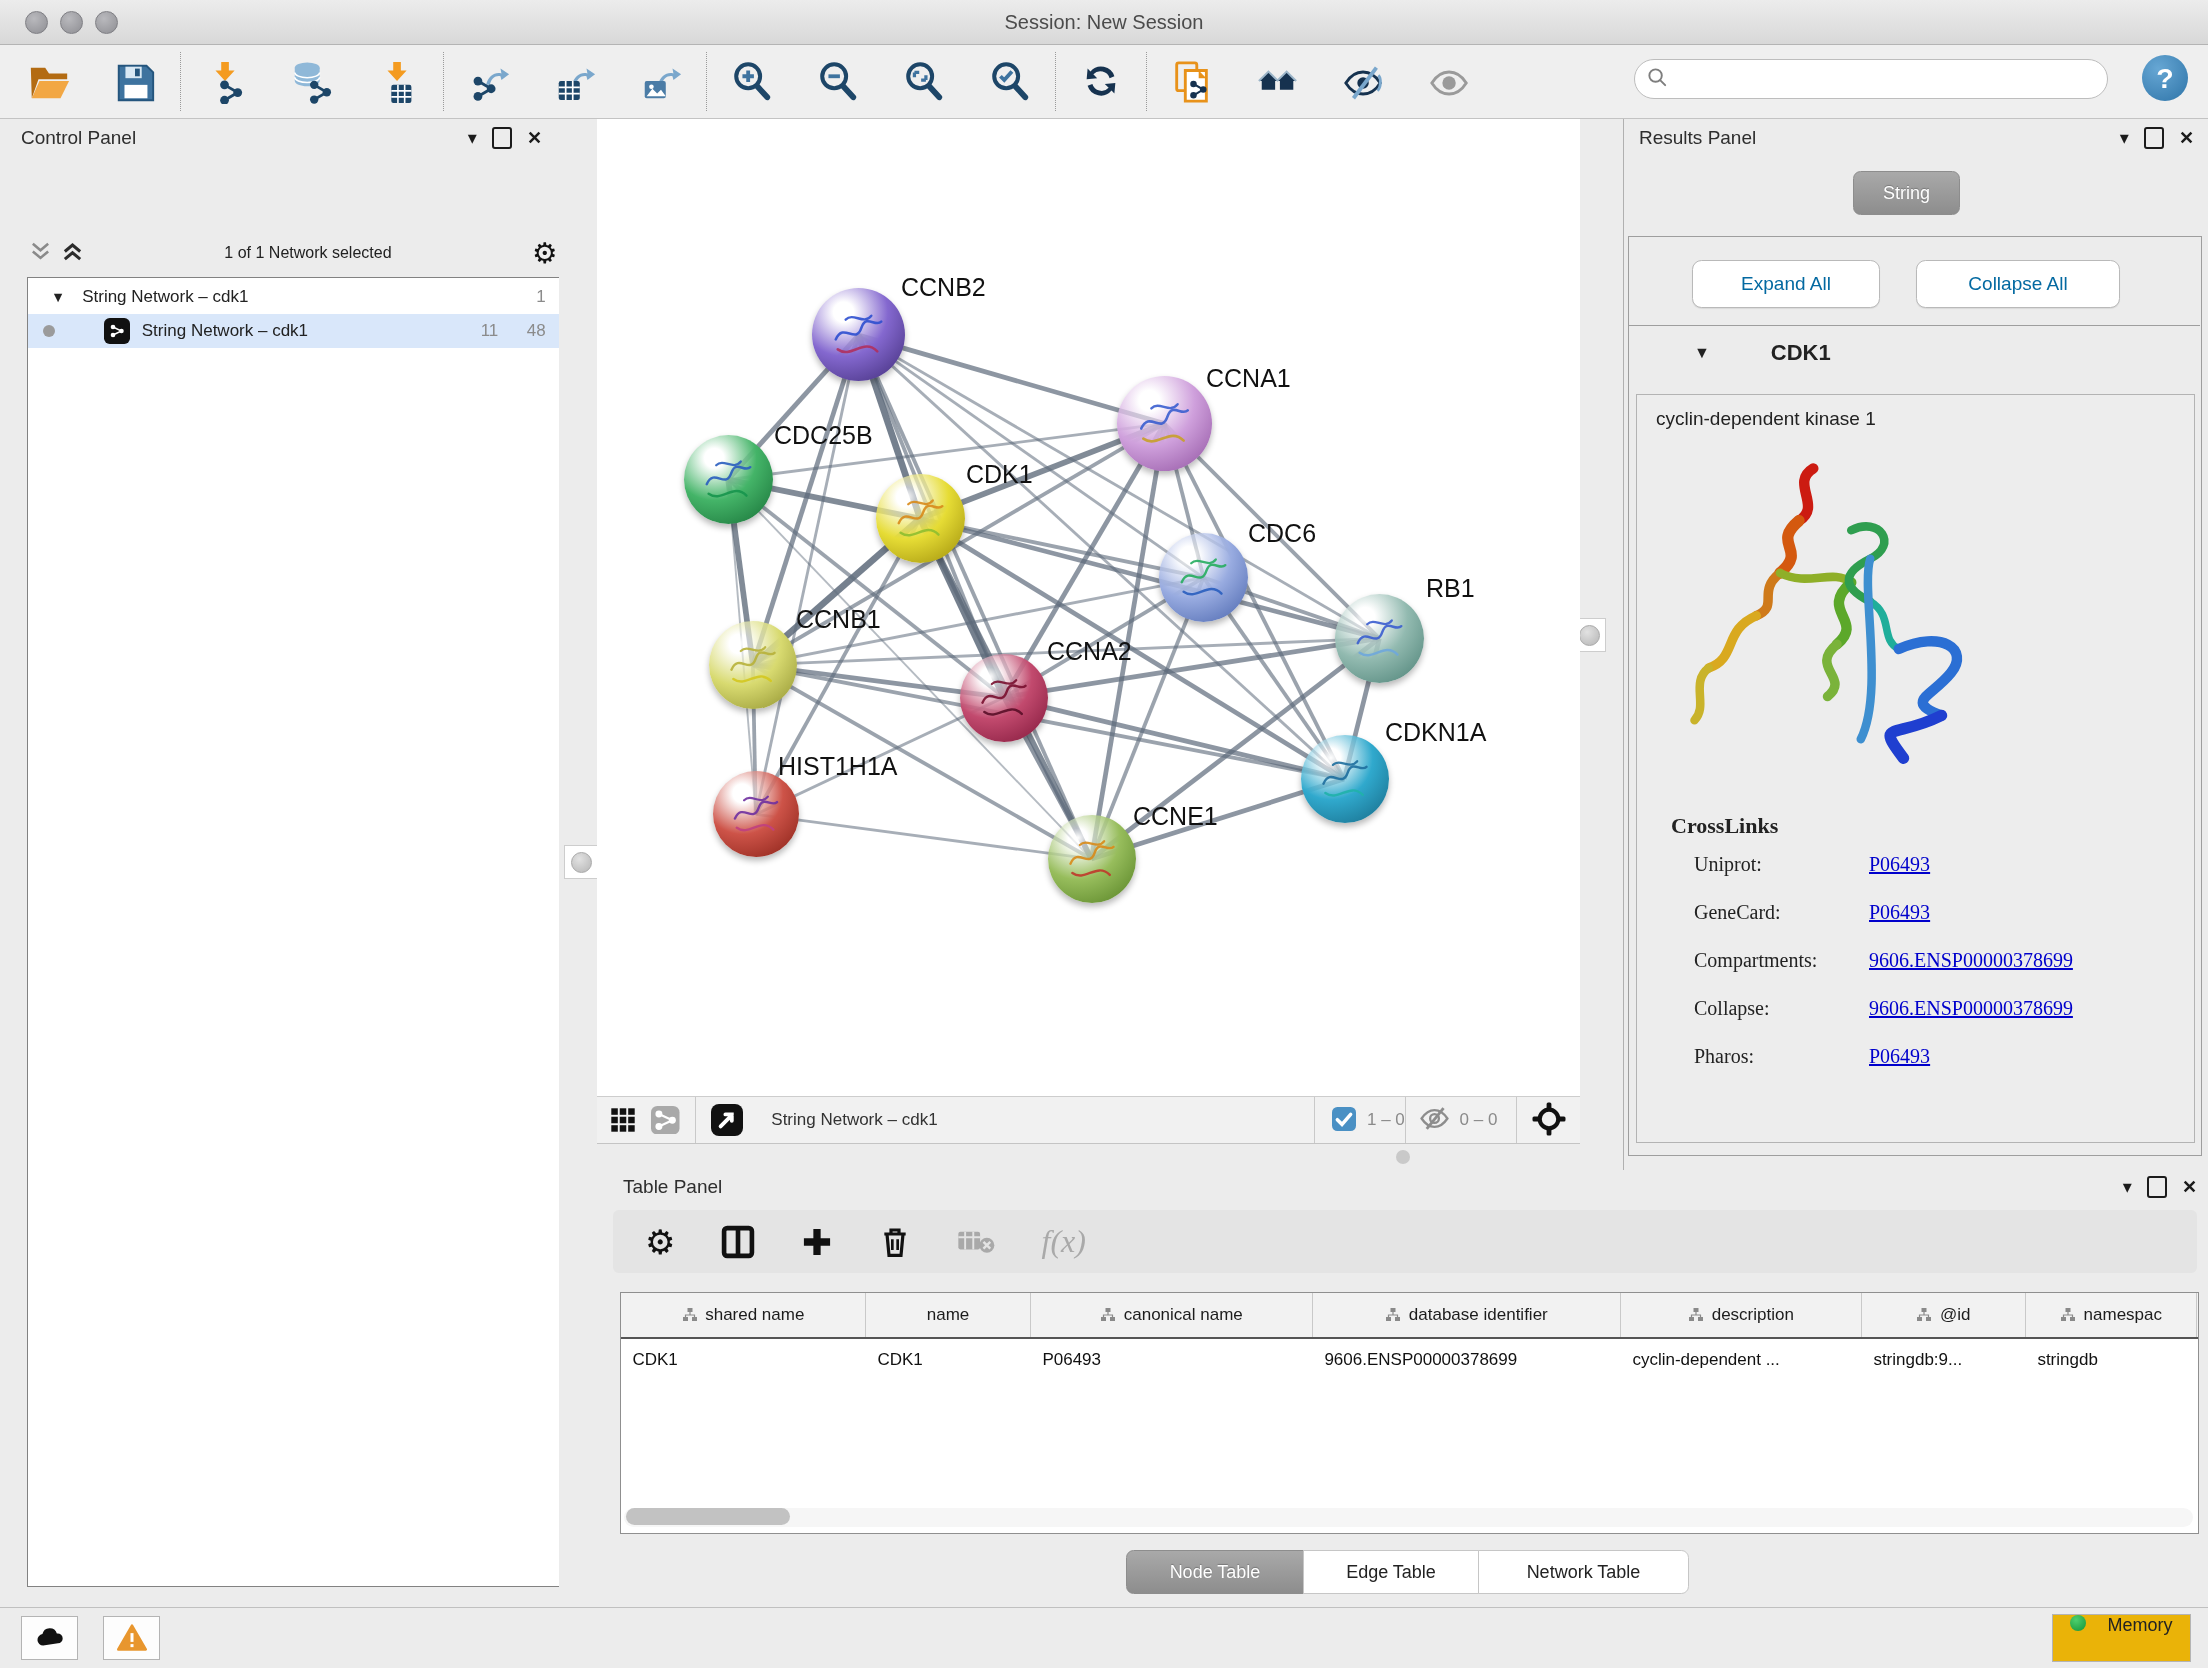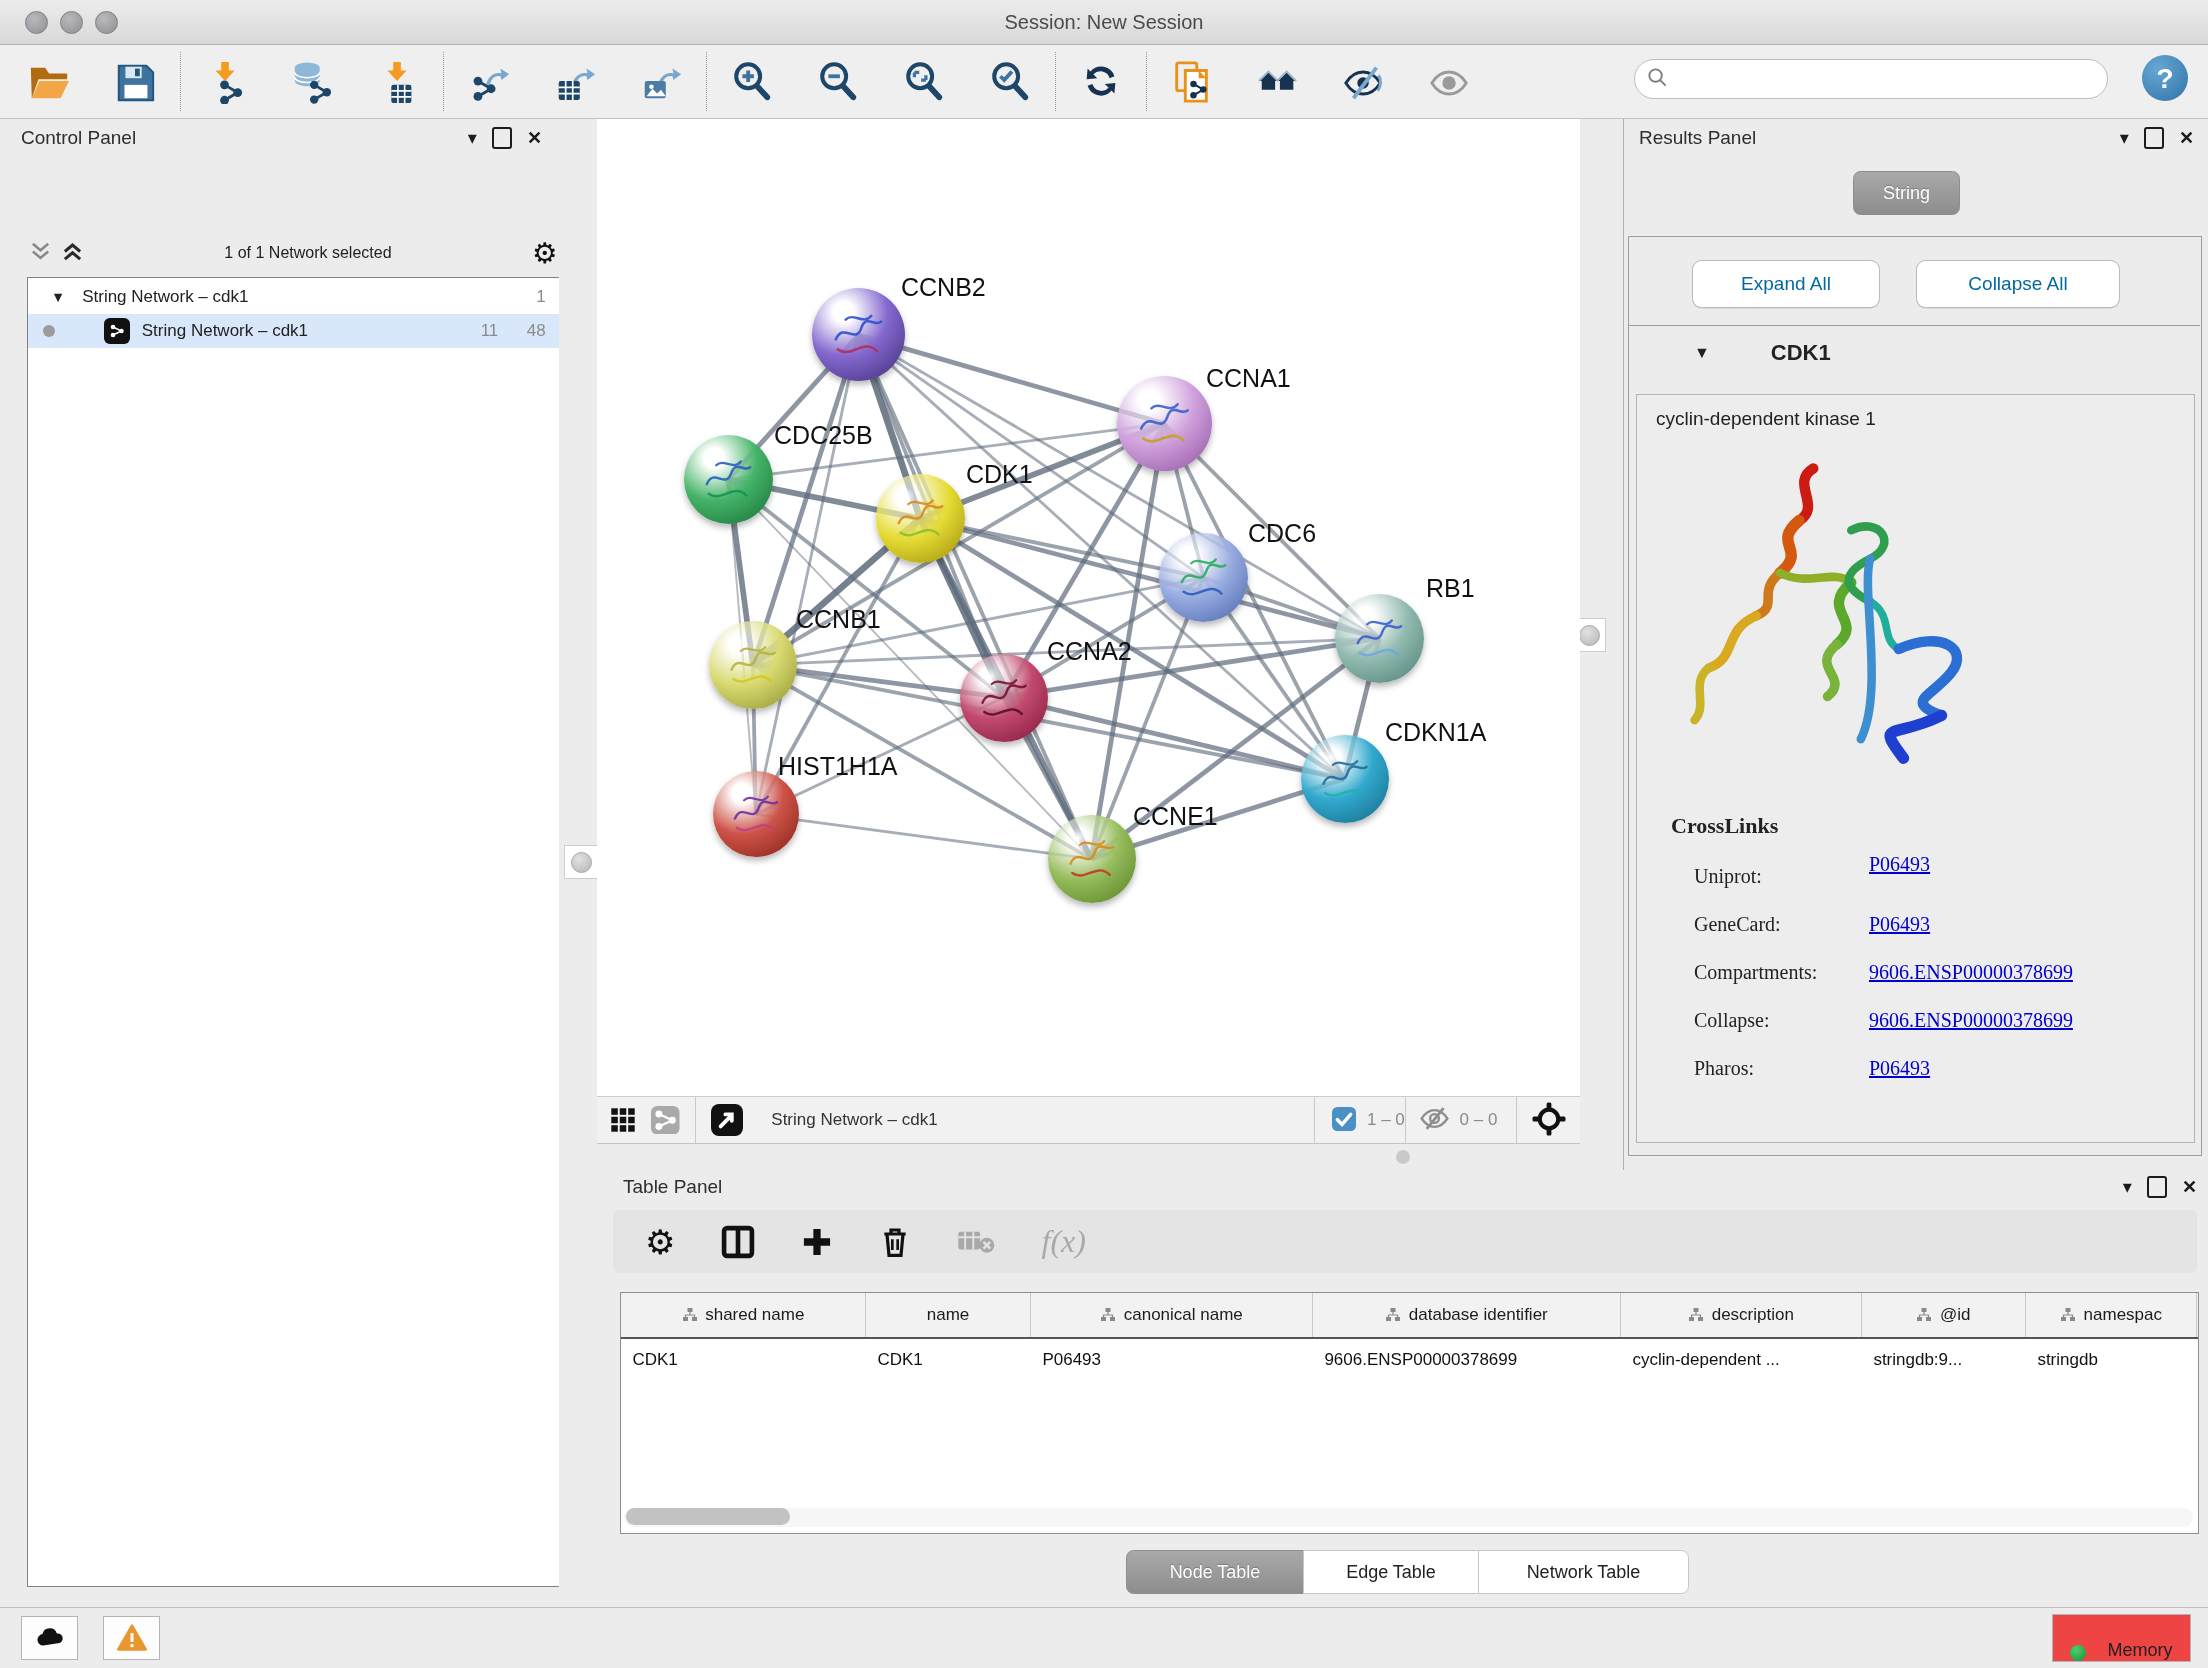--- a/index.html
+++ b/index.html
@@ -92,22 +92,22 @@
     border-right:1px solid #c9c9c9;box-sizing:border-box;overflow:hidden;white-space:nowrap;cursor:pointer;}
   #tbl-row{display:flex;height:42px;align-items:center;}
   .td{font-size:17px;color:#111;padding-left:11.4px;box-sizing:border-box;overflow:hidden;white-space:nowrap;cursor:default;}
   #tbl-scroll{left:624px;top:1508px;width:1569px;height:19px;background:#f6f6f6;border-radius:9.5px;}
   #tbl-thumb{left:626px;top:1508px;width:164px;height:17px;background:#c2c2c2;border-radius:8.6px;cursor:pointer;}
 
   
   #status-bar{left:0;top:1607px;width:2208px;height:61px;background:#ececec;border-top:1.9px solid #c0c0c0;}
   .sb-btn{position:absolute;top:7.6px;width:55px;height:42px;background:#fdfdfd;border:1.9px solid #b4b4b4;
     display:flex;align-items:center;justify-content:center;cursor:pointer;}
-  #memory-btn{position:absolute;right:17px;top:5.7px;width:137px;height:46px;background:#ef4444;border:1.9px solid #b4b4b4;
-    display:flex;align-items:flex-end;justify-content:center;gap:21px;font-size:18px;cursor:pointer;}
+  #memory-btn{position:absolute;right:17px;top:5.7px;width:137px;height:46px;background:#eab308;border:1.9px solid #b4b4b4;
+    display:flex;align-items:flex-start;justify-content:center;gap:21px;font-size:18px;cursor:pointer;}
   #memory-dot{width:16px;height:16px;border-radius:50%;background:radial-gradient(circle at 38% 30%,#4ed06e,#149336);}
 </style>
 </head>
 <body>
 
 <div id="titlebar" class="abs">
   <div class="traffic" style="left:25px"></div>
   <div class="traffic" style="left:60px"></div>
   <div class="traffic" style="left:95px"></div>
   <div id="win-title">Session: New Session</div>
@@ -596,21 +596,21 @@
       <path d="M195 80 C225 65 245 95 215 110 S185 140 215 155" stroke="#2f9e4f" stroke-width="9"></path>
       <path d="M215 155 C240 170 225 195 245 205" stroke="#1fae9a" stroke-width="8"></path>
       <path d="M245 205 C290 185 320 205 300 230 S250 260 290 275" stroke="#2b6fd4" stroke-width="11"></path>
       <path d="M290 275 C240 300 220 280 250 320" stroke="#1f3fd0" stroke-width="12"></path>
       <path d="M215 110 C205 140 230 250 205 300" stroke="#3e8fd0" stroke-width="9"></path>
     </svg>
   </div>
   <div class="abs xl" style="left:34px;top:418px;font-size:22px;font-weight:bold;">CrossLinks</div>
   <div id="crosslinks-rows" class="abs" style="left:57px;top:458px;width:485px;">
       <div class="xl" style="display: flex; margin-bottom: 25px; font-size: 20px;">
-        <span style="width: 175px; margin-top: 12px;">Uniprot:</span>
+        <span style="width: 175px;">Uniprot:</span>
         <span class="xl-link">P06493</span>
       </div>
       <div class="xl" style="display: flex; margin-bottom: 25px; font-size: 20px;">
         <span style="width: 175px;">GeneCard:</span>
         <span class="xl-link">P06493</span>
       </div>
       <div class="xl" style="display: flex; margin-bottom: 25px; font-size: 20px;">
         <span style="width: 175px;">Compartments:</span>
         <span class="xl-link">9606.ENSP00000378699</span>
       </div>

